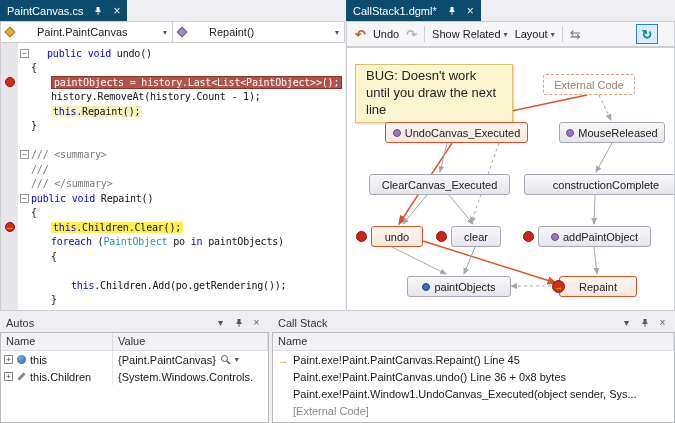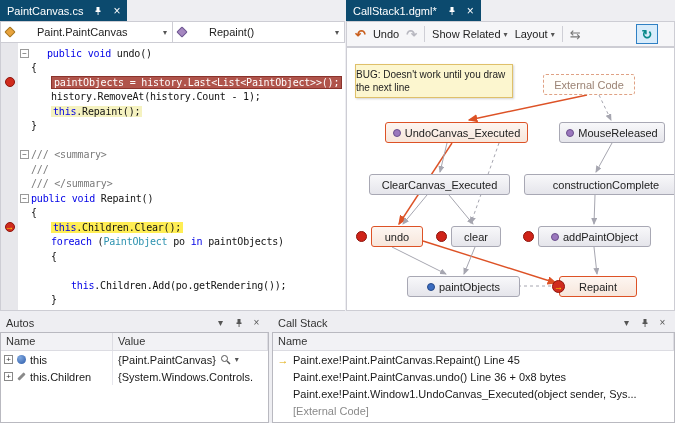--- a/index.html
+++ b/index.html
@@ -47,21 +47,21 @@
   #edges{position:absolute;left:0;top:0}
   .gnode{position:absolute;height:21px;border:1px solid #a8a8b4;border-radius:3px;background:linear-gradient(#f8f8fa,#e5e5eb);
          display:flex;align-items:center;justify-content:center;gap:4px;font-size:11px;color:#222;white-space:nowrap;z-index:2}
   .gnode.hot{border-color:#dd5226;background:linear-gradient(#fdf6f1,#f7e6db)}
   .gnode.ext{border:1px dashed #dfa184;background:#fffefb;color:#9b8374}
   .icM{width:8px;height:8px;border-radius:50%;background:#9a77bd;border:1px solid #6a4f8c;flex:0 0 8px}
   .icF{width:8px;height:8px;border-radius:50%;background:#3b6cc0;border:1px solid #274a88;flex:0 0 8px}
   .gdot{position:absolute;width:11px;height:11px;border-radius:50%;background:#cf2318;border:1px solid #8e150c;z-index:2}
   .gbadge{position:absolute;left:-8px;top:3px;width:13px;height:13px;border-radius:50%;background:#d02b1d;border:1px solid #8e150c;
           display:flex;align-items:center;justify-content:center;color:#ffd800;font-size:9px;font-weight:bold;z-index:3}
-  .gnote{position:absolute;background:#fcf6cf;border:1px solid #dfc06a;padding:3px 0;font-size:10px;color:#222;width:158px;line-height:1.3;box-shadow:1px 1px 2px rgba(0,0,0,.18);z-index:2}
+  .gnote{position:absolute;background:#fcf6cf;border:1px solid #dfc06a;padding:3px 10px;font-size:13px;color:#222;width:158px;line-height:1.3;box-shadow:1px 1px 2px rgba(0,0,0,.18);z-index:2}
   
   #autos{left:0;top:313px;width:269px;height:110px}
   #stack{left:272px;top:313px;width:403px;height:110px}
   .ptitle{height:19px;display:flex;align-items:center;font-size:11px;color:#333;padding:0 6px;gap:5px}
   .ptitle .sp{flex:1}
   .ticon{width:13px;text-align:center;color:#555;font-size:10px;display:flex;justify-content:center}
   .pbody{position:absolute;top:19px;left:0;right:0;bottom:0;background:#fff;border:1px solid #b9b9c0;overflow:hidden}
   .ghead{display:flex;height:18px;border-bottom:1px solid #dcdce2;background:#f2f2f5;font-size:11px;color:#333}
   .ghead .hc{padding:2px 5px;border-right:1px solid #dcdce2}
   .ghead .hc.name{width:112px;flex:0 0 112px}
@@ -292,21 +292,21 @@
       <span class="gdot" style="left: 9px; top: 183px;"></span>
       <div class="gnode " style="left: 104px; top: 178px; width: 50px;">
         <span>clear</span>
       </div>
       <span class="gdot" style="left: 89px; top: 183px;"></span>
       <div class="gnode " style="left: 191px; top: 178px; width: 113px;">
         <span class="icM"></span>
         <span>addPaintObject</span>
       </div>
       <span class="gdot" style="left: 176px; top: 183px;"></span>
-      <div class="gnode " style="left: 60px; top: 228px; width: 113px;">
+      <div class="gnode " style="left: 60px; top: 228px; width: 104px;">
         <span class="icF"></span>
         <span>paintObjects</span>
       </div>
       <div class="gnode hot" style="left: 212px; top: 228px; width: 78px;">
         <span>Repaint</span>
         <span class="gbadge">→</span>
       </div>
     </div>
 </div>
 

